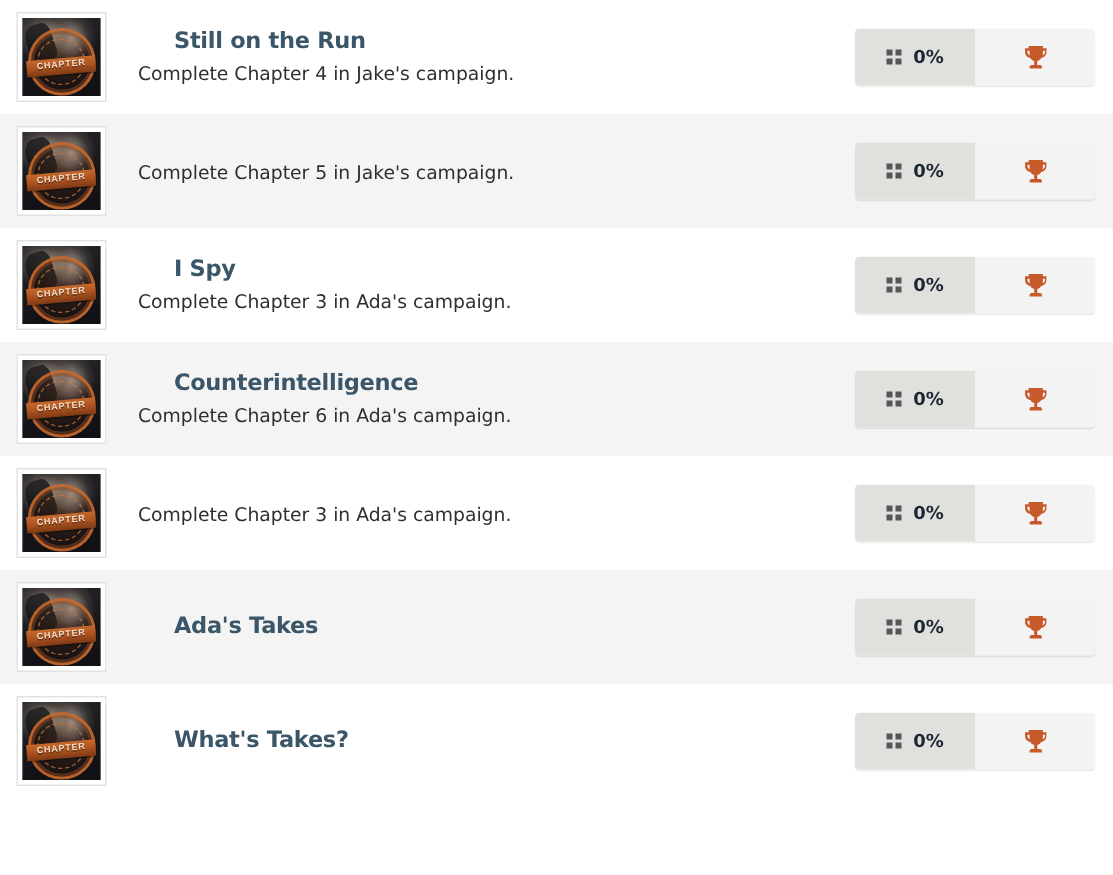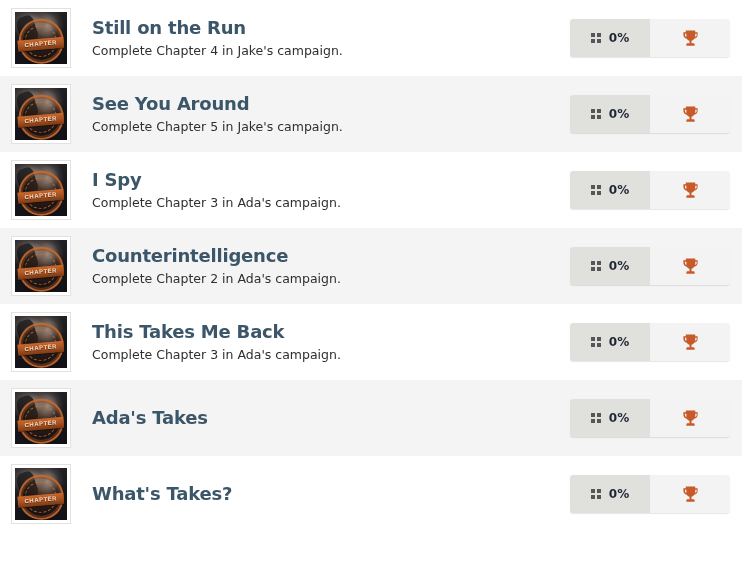--- a/index.html
+++ b/index.html
@@ -120,28 +120,29 @@
 
   
   .text-block {
     flex: 1 1 auto;
     min-width: 0;
     padding-left: 21px;
     padding-right: 12px;
   }
   .ach-title {
     font-family: "DejaVu Sans", sans-serif;
-    font-size: 18px;
+    font-size: 15px;
     font-weight: bold;
     color: #3b5668;
     line-height: 1.3;
     letter-spacing: -0.2px;
     white-space: nowrap;
     overflow: hidden;
     text-overflow: ellipsis;
+    margin-left: 24px;
   }
   .ach-desc {
     margin-top: 3px;
     font-family: "DejaVu Sans", sans-serif;
     font-size: 12.5px;
     color: #2f2f33;
     line-height: 1.35;
     white-space: nowrap;
     overflow: hidden;
     text-overflow: ellipsis;
@@ -237,21 +238,20 @@
       <div class="thumb">
         <div class="photo"></div>
         <div class="seal">
           <div class="seal-band">
             <span>CHAPTER</span>
           </div>
         </div>
       </div>
     </div>
     <div class="text-block">
-      <div class="ach-title">See You Around</div>
       <div class="ach-desc">Complete Chapter 5 in Jake's campaign.</div>
     </div>
     <div class="controls">
       <div class="progress-seg">
         <span class="dots-icon">
             <i></i>
             <i></i>
             <i></i>
             <i></i>
           </span>
@@ -304,21 +304,21 @@
         <div class="photo"></div>
         <div class="seal">
           <div class="seal-band">
             <span>CHAPTER</span>
           </div>
         </div>
       </div>
     </div>
     <div class="text-block">
       <div class="ach-title">Counterintelligence</div>
-      <div class="ach-desc">Complete Chapter 2 in Ada's campaign.</div>
+      <div class="ach-desc">Complete Chapter 6 in Ada's campaign.</div>
     </div>
     <div class="controls">
       <div class="progress-seg">
         <span class="dots-icon">
             <i></i>
             <i></i>
             <i></i>
             <i></i>
           </span>
         <span class="progress-label">0%</span>
@@ -336,21 +336,20 @@
       <div class="thumb">
         <div class="photo"></div>
         <div class="seal">
           <div class="seal-band">
             <span>CHAPTER</span>
           </div>
         </div>
       </div>
     </div>
     <div class="text-block">
-      <div class="ach-title">This Takes Me Back</div>
       <div class="ach-desc">Complete Chapter 3 in Ada's campaign.</div>
     </div>
     <div class="controls">
       <div class="progress-seg">
         <span class="dots-icon">
             <i></i>
             <i></i>
             <i></i>
             <i></i>
           </span>

